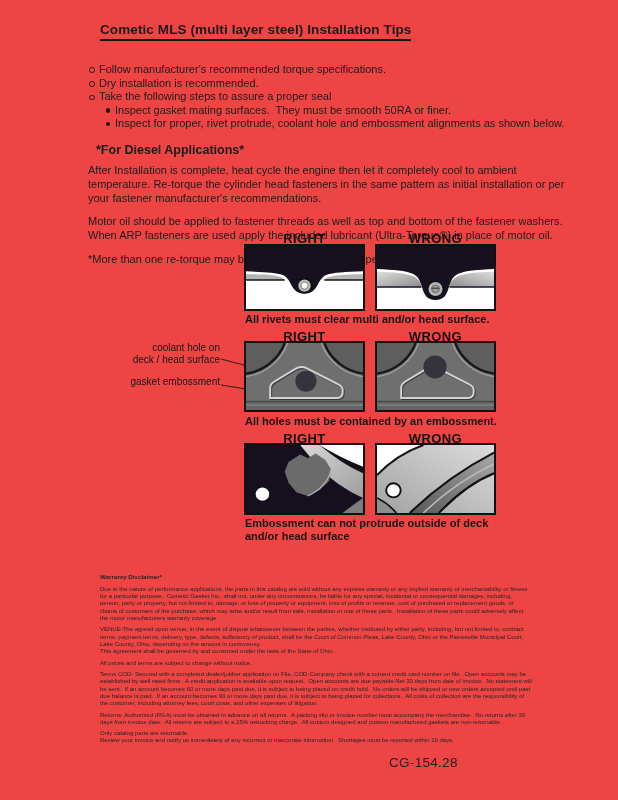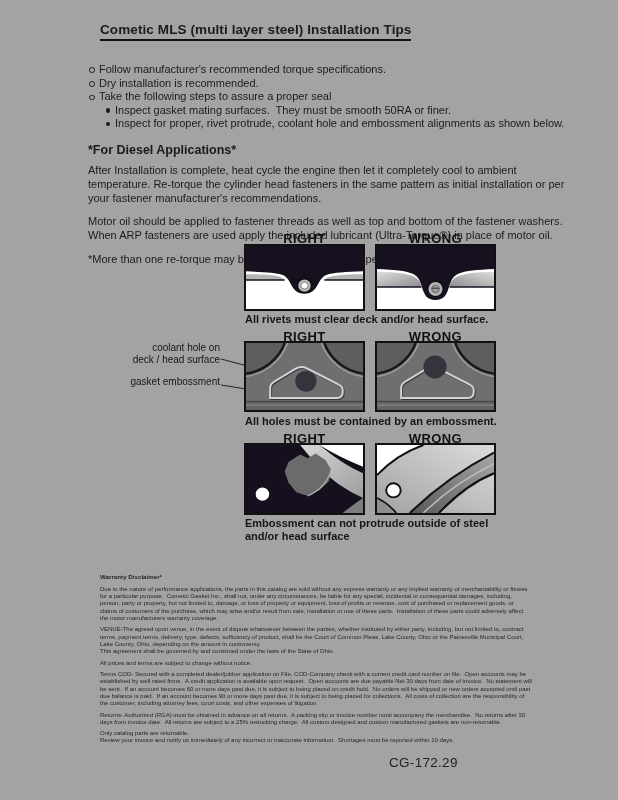--- a/index.html
+++ b/index.html
@@ -1,33 +1,33 @@
 <!DOCTYPE html>
 <html><head>
 <meta charset="utf-8">
 <style>
   html,body{margin:0;padding:0;background:#ffffff;}
   body{width:618px;height:800px;position:relative;overflow:hidden;
        font-family:"Liberation Sans",sans-serif;color:#1b1b1b;
        -webkit-font-smoothing:antialiased;}
-  .page{position:absolute;inset:0;background:#a3a3a3;}
+  .page{position:absolute;inset:0;background:#ef4444;}
 
   
   .text-top{position:absolute;left:88px;top:20px;width:478px;}
   .title-wrap{margin-left:12px;}
   .doc-title{display:inline-block;font-size:13.5px;font-weight:700;
              border-bottom:2px solid #111;padding-bottom:2px;letter-spacing:.1px;}
   .bullets{margin-top:22px;font-size:11px;line-height:13.6px;}
   .b1{position:relative;padding-left:11px;white-space:pre-wrap;}
   .b1::before{content:"";position:absolute;left:1px;top:4.4px;width:3.6px;height:3.6px;
               border:1px solid #1b1b1b;border-radius:50%;}
   .b2{position:relative;margin-left:17px;padding-left:10px;white-space:pre-wrap;}
   .b2::before{content:"";position:absolute;left:1px;top:4.6px;width:4.4px;height:4.4px;
               background:#1b1b1b;border-radius:50%;}
-  .diesel-h{font-size:12.5px;font-weight:700;margin:12px 0 7px 0;}
+  .diesel-h{font-size:12.5px;font-weight:700;margin:12px 0 7px 8px;}
   .para{font-size:11px;line-height:13.8px;margin:0 0 10px 0;white-space:pre-wrap;}
   .note{font-size:11px;line-height:13.8px;margin-top:1px;}
 
   
   .diagrams{position:absolute;left:8px;top:228px;width:618px;height:336px;}
   .dlabel{position:absolute;width:121px;text-align:center;font-size:13px;
           font-weight:700;letter-spacing:.4px;color:#121212;}
   .dbox{position:absolute;width:121px;border:2px solid #111;box-sizing:border-box;
         background:#fff;}
   .dbox svg{display:block;}
@@ -100,21 +100,21 @@
         <path d="M0,0 H121 V24 C103,25 92,25.5 84,29 C71,34.5 78,56.5 60.5,56.5 C43,56.5 50,34.5 37,29 C29,25.5 18,25 0,24 Z" fill="#17101f"></path>
         <path d="M0,27 C18,27.5 31,28.5 39,32.5 C43.5,35.2 45.5,39.5 46.5,42.8 L0,42.8 Z" fill="url(#gw1)"></path>
         <path d="M121,27 C103,27.5 90,28.5 82,32.5 C77.5,35.2 75.5,39.5 74.5,42.8 L121,42.8 Z" fill="url(#gw2)"></path>
         <path d="M0,43 H46 M75,43 H121" stroke="#17101f" stroke-width="1.6"></path>
         <circle cx="60.5" cy="45" r="8" fill="#b4b4b4" stroke="#0d0d12" stroke-width="1.4"></circle>
         <circle cx="60.5" cy="45" r="4" fill="#9a9a9a" stroke="#555555" stroke-width="0.7"></circle>
         <path d="M56.5,44.2 H64.5" stroke="#222222" stroke-width="0.9"></path>
       </svg>
     </div>
 
-    <div class="caption" style="left:237px;top:85px;">All rivets must clear deck and/or head surface.</div>
+    <div class="caption" style="left:237px;top:85px;">All rivets must clear multi and/or head surface.</div>
 
     <div class="dlabel" style="left:236px;top:101px;">RIGHT</div>
     <div class="dlabel" style="left:367px;top:101px;">WRONG</div>
 
     <div class="ann" style="top:114px;">
       <div>coolant hole on</div>
       <div>deck / head surface</div>
     </div>
     <div class="ann" style="top:148px;text-align:right;">gasket embossment</div>
 
@@ -201,30 +201,30 @@
         <path d="M121,8 Q72,34 34,72 H64 Q92,42 121,30 Z" fill="url(#band2)"></path>
         <path d="M121,8 Q72,34 34,72" stroke="#111111" stroke-width="2.2" fill="none"></path>
         <path d="M121,30 Q92,42 64,72" stroke="#111111" stroke-width="2.2" fill="none"></path>
         <path d="M121,20 Q80,40 48,72" stroke="#bdbdbd" stroke-width="1.6" fill="none"></path>
         <path d="M0,56 Q12,62 20,72 H0 Z" fill="#8e8e8e"></path>
         <path d="M0,56 Q12,62 20,72" stroke="#111111" stroke-width="1.8" fill="none"></path>
         <circle cx="17" cy="48" r="7.5" fill="#ffffff" stroke="#111111" stroke-width="2"></circle>
       </svg>
     </div>
 
-    <div class="caption" style="left:237px;top:289px;width:270px;">Embossment can not protrude outside of steel and/or head surface</div>
+    <div class="caption" style="left:237px;top:289px;width:270px;">Embossment can not protrude outside of deck and/or head surface</div>
   </div>
 
   <div class="warranty">
     <div class="w-h">Warranty Disclaimer*</div>
     <div class="wp">Due to the nature of performance applications, the parts in this catalog are sold without any express warranty or any implied warranty of merchantability or fitness for a particular purpose.  Cometic Gasket Inc., shall not, under any circumstances, be liable for any special, incidental or consequential damages, including, person, party or property, but not limited to, damage, or loss of property or equipment, loss of profits or revenue, cost of purchased or replacement goods, or claims of customers of the purchase, which may arise and/or result from sale, installation or use of these parts.  Installation of these parts could adversely affect the motor manufacturers warranty coverage.</div>
     <div class="wp tight">VENUE-The agreed upon venue, in the event of dispute whatsoever between the parties, whether instituted by either party, including, but not limited to, contract terms, payment terms, delivery, type, defects, sufficiency of product, shall be the Court of Common Pleas, Lake County, Ohio or the Painesville Municipal Court, Lake County, Ohio, depending on the amount in controversy.</div>
     <div class="wp">This agreement shall be governed by and construed under the laws of the State of Ohio.</div>
     <div class="wp">All prices and terms are subject to change without notice.</div>
     <div class="wp">Terms COD- Secured with a completed dealer/jobber application on File, COD-Company check with a current credit card number on file.  Open accounts may be established by well rated firms.  A credit application is available upon request.  Open accounts are due payable Net 30 days from date of invoice.  No statement will be sent.  If an account becomes 60 or more days past due, it is subject to being placed on credit hold.  No orders will be shipped or new orders accepted until past due balance is paid.  If an account becomes 90 or more days past due, it is subject to being placed for collections.  All costs of collection are the responsibility of the customer, including attorney fees, court costs, and other expenses of litigation.</div>
     <div class="wp">Returns- Authorized (RGA) must be obtained in advance on all returns.  A packing slip or invoice number must accompany the merchandise.  No returns after 30 days from invoice date.  All returns are subject to a 25% restocking charge.  All custom designed and custom manufactured gaskets are non-returnable.</div>
     <div class="wp tight">Only catalog parts are returnable.</div>
     <div class="wp tight">Review your invoice and notify us immediately of any incorrect or inaccurate information.  Shortages must be reported within 10 days.</div>
   </div>
 
-  <div class="code">CG-172.29</div>
+  <div class="code">CG-154.28</div>
 
 </div>
 
 </body></html>

